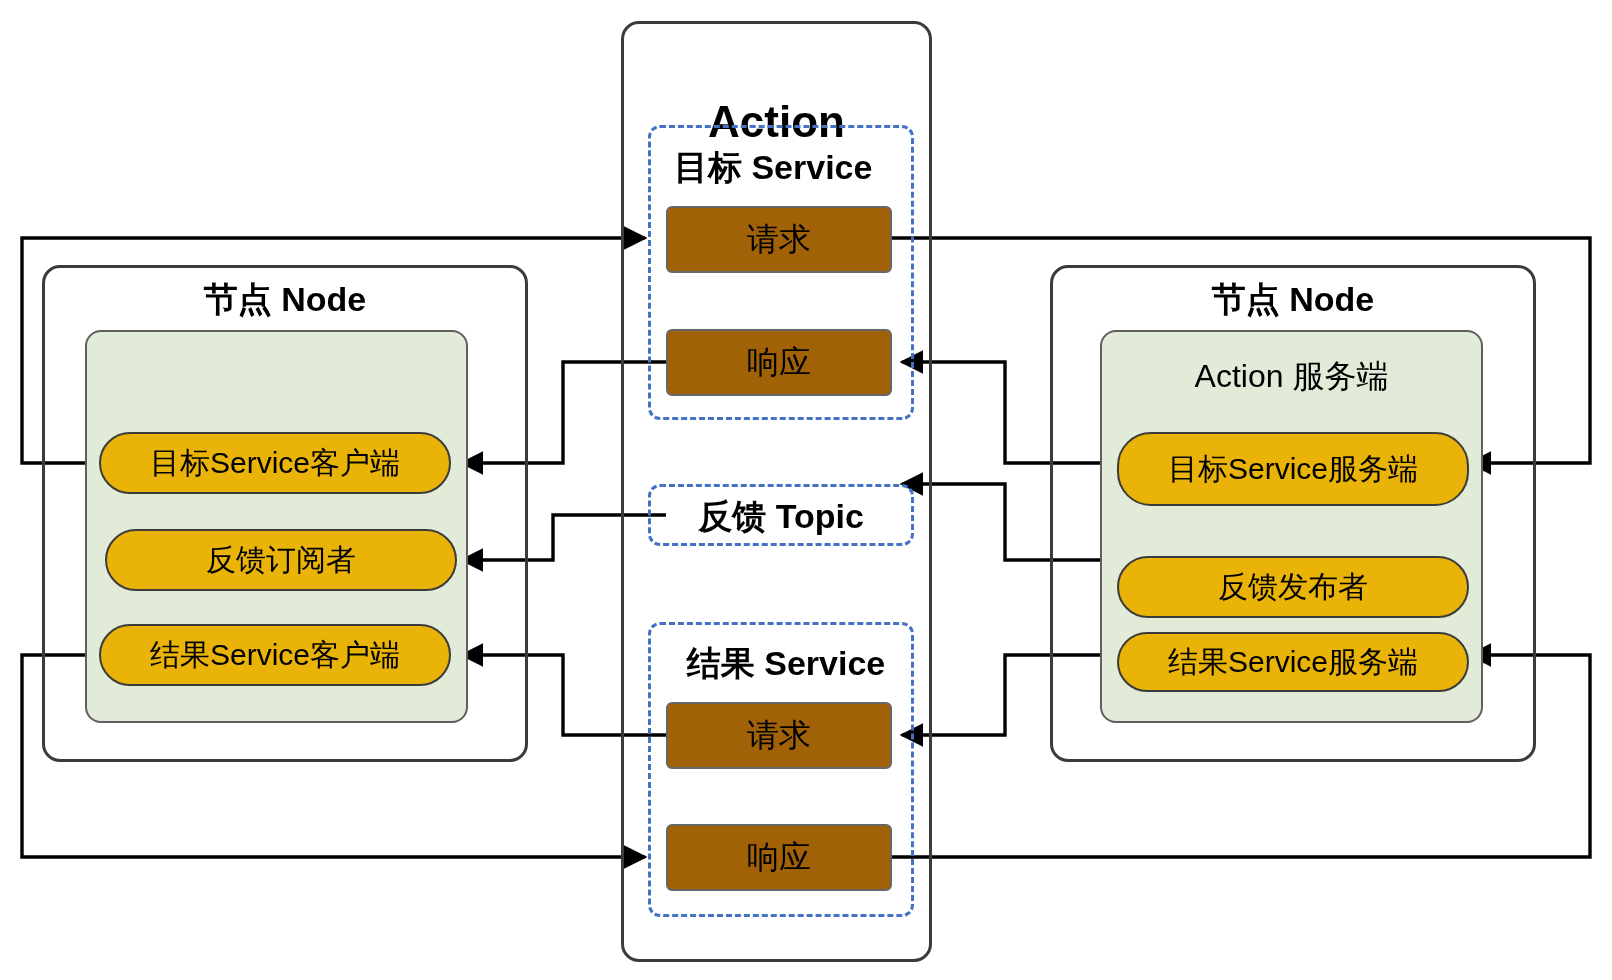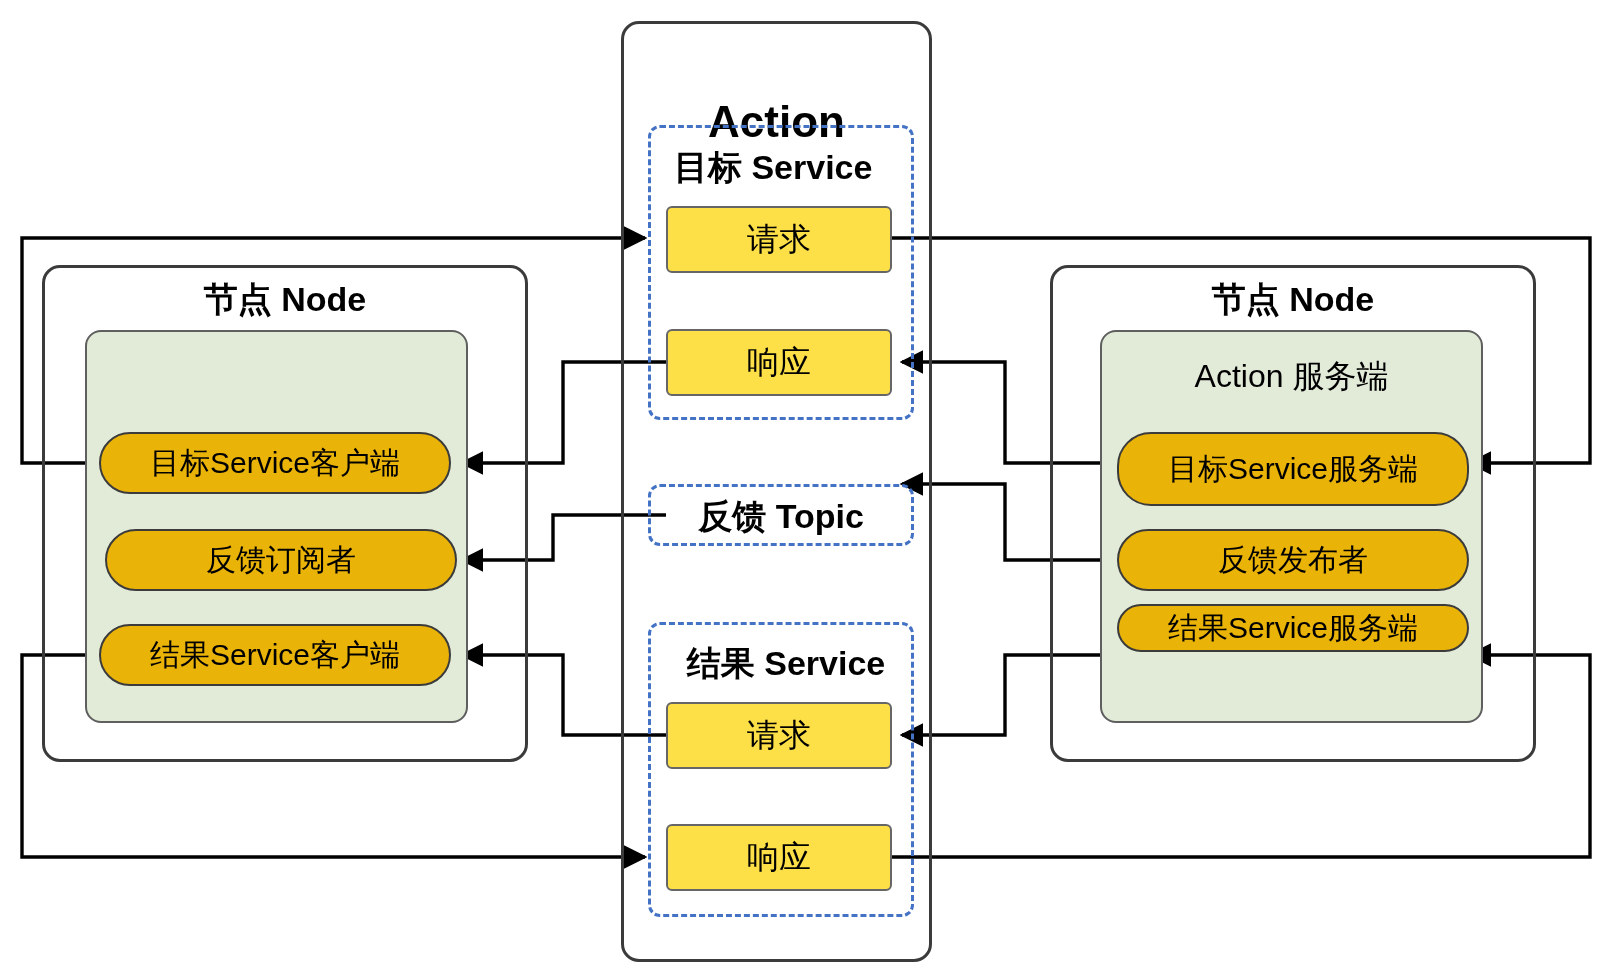--- a/index.html
+++ b/index.html
@@ -17,21 +17,21 @@
   
   .group-green{
     background:#e2ebd8;border:2.5px solid #5f5f5f;border-radius:16px;
   }
   
   .dashed-group{
     border:3px dashed #4472c4;border-radius:12px;background:transparent;
   }
   
   .rect-blue{
-    background:#fde047;border:2.5px solid #666666;border-radius:6px;
+    background:#a16207;border:2.5px solid #666666;border-radius:6px;
     display:flex;align-items:center;justify-content:center;
   }
   
   .pill-orange{
     background:#eab308;border:2.5px solid #3b3b3b;border-radius:34px;
     display:flex;align-items:center;justify-content:center;
   }
 
   .t-title-bold{font-weight:bold;color:#000;}
   .t-plain{color:#000;}
@@ -126,22 +126,22 @@
   <div class="box container-box" style="left:1050px;top:265px;width:486px;height:497px;"></div>
   <div class="box center-txt t-title-bold f34" style="left:1050px;top:277px;width:486px;">节点 Node</div>
 
   <div class="box group-green" style="left:1100px;top:330px;width:383px;height:393px;"></div>
   <div class="box center-txt t-plain f32" style="left:1100px;top:355px;width:383px;">Action 服务端</div>
 
   <div class="box pill-orange" style="left:1117px;top:432px;width:352px;height:74px;">
     <span class="t-plain f30">目标Service服务端</span>
   </div>
 
-  <div class="box pill-orange" style="left:1117px;top:529px;width:352px;height:62px;">
+  <div class="box pill-orange" style="left:1117px;top:556px;width:352px;height:62px;">
     <span class="t-plain f30">反馈发布者</span>
   </div>
 
-  <div class="box pill-orange" style="left:1117px;top:604px;width:352px;height:48px;text-align:center;">
+  <div class="box pill-orange" style="left:1117px;top:632px;width:352px;height:60px;text-align:center;">
     <span class="t-plain f30">结果Service服务端</span>
   </div>
 
 
 </div>
 
 </body></html>

